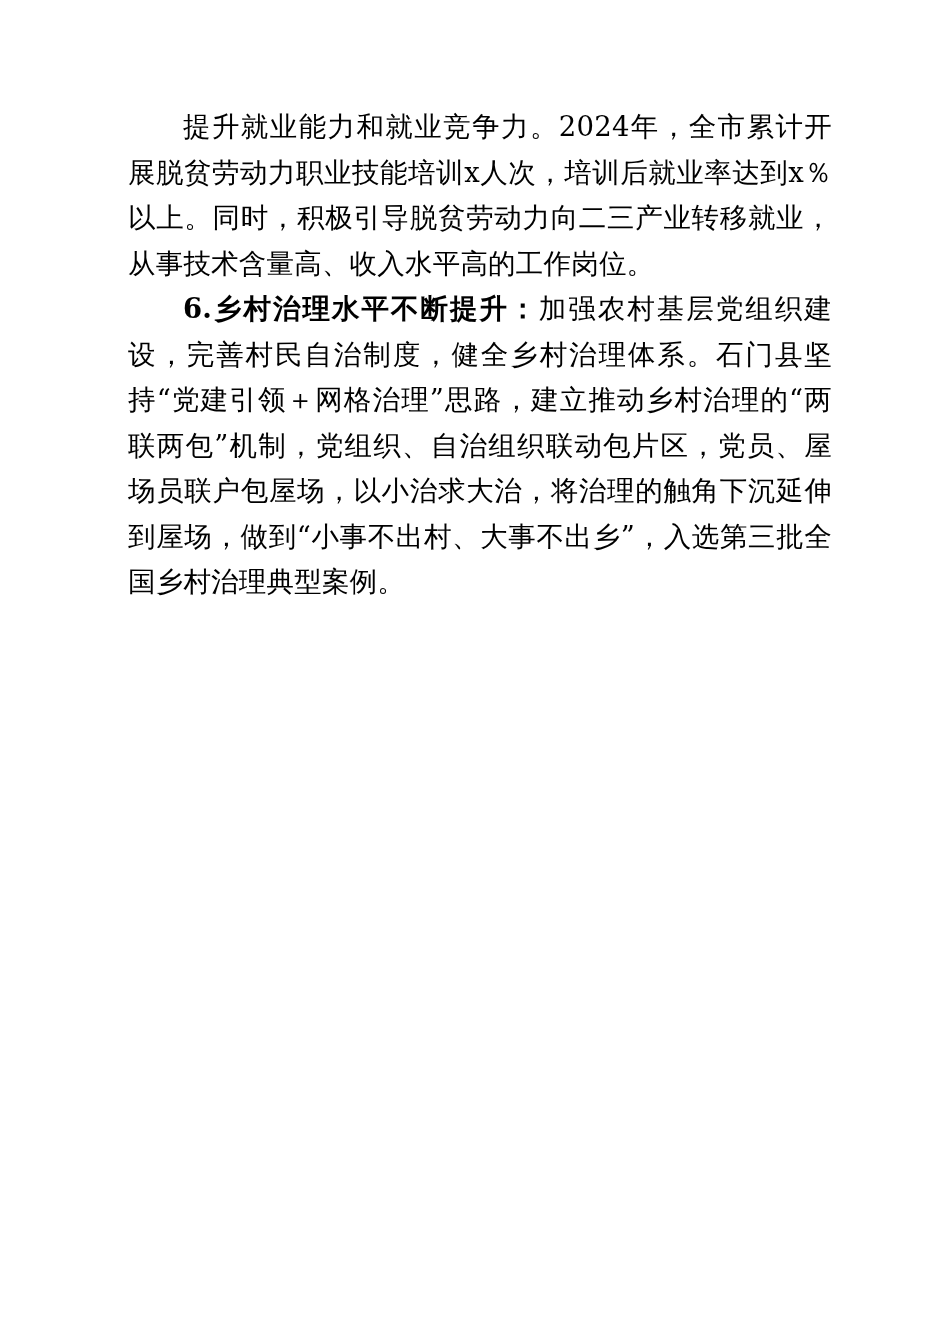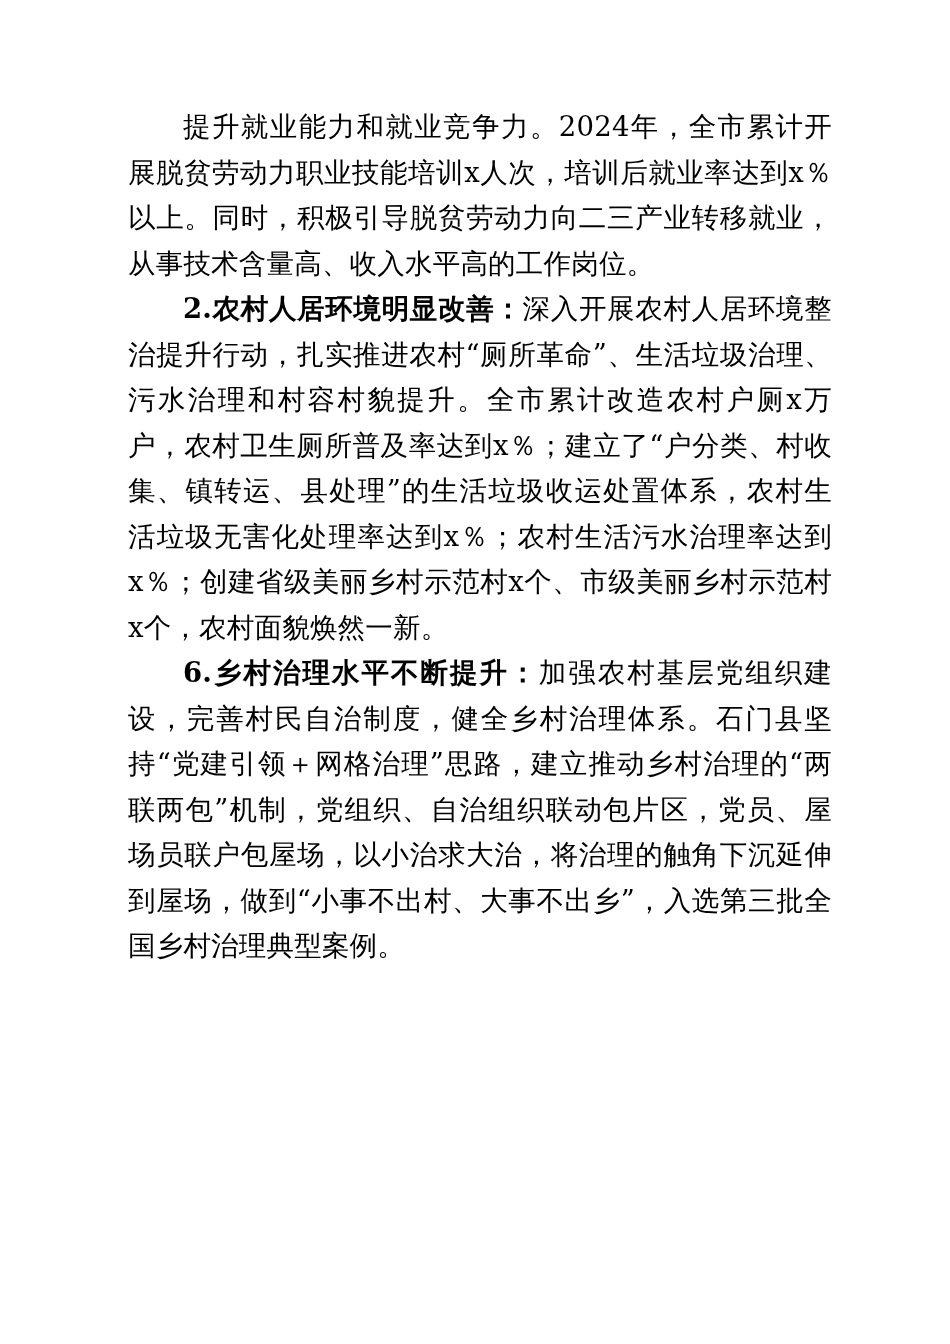--- a/index.html
+++ b/index.html
@@ -44,16 +44,15 @@
   p + p {
     margin-top: 0px;
   }
 </style>
 </head>
 <body>
 
 <div class="page">
   <div class="doc-body">
       <p class="para-tight"><span>提升就业能力和就业竞争力。2024年，全市累计开展脱贫劳动力职业技能培训x人次，培训后就业率达到x％以上。同时，积极引导脱贫劳动力向二三产业转移就业，从事技术含量高、收入水平高的工作岗位。</span></p>
-      <p class="para-tight"><span class="bold">2.农村人居环境明显改善：</span><span>深入开展农村人居环境整治提升行动，扎实推进农村“厕所革命”、生活垃圾治理、污水治理和村容村貌提升。全市累计改造农村户厕x万户，农村卫生厕所普及率达到x％；建立了“户分类、村收集、镇转运、县处理”的生活垃圾收运处置体系，农村生活垃圾无害化处理率达到x％；农村生活污水治理率达到x％；创建省级美丽乡村示范村x个、市级美丽乡村示范村x个，农村面貌焕然一新。</span></p>
       <p class="para-tight"><span class="bold">6.乡村治理水平不断提升：</span><span>加强农村基层党组织建设，完善村民自治制度，健全乡村治理体系。石门县坚持“党建引领＋网格治理”思路，建立推动乡村治理的“两联两包”机制，党组织、自治组织联动包片区，党员、屋场员联户包屋场，以小治求大治，将治理的触角下沉延伸到屋场，做到“小事不出村、大事不出乡”，入选第三批全国乡村治理典型案例。</span></p>
     </div>
 </div>
 
 </body></html>

